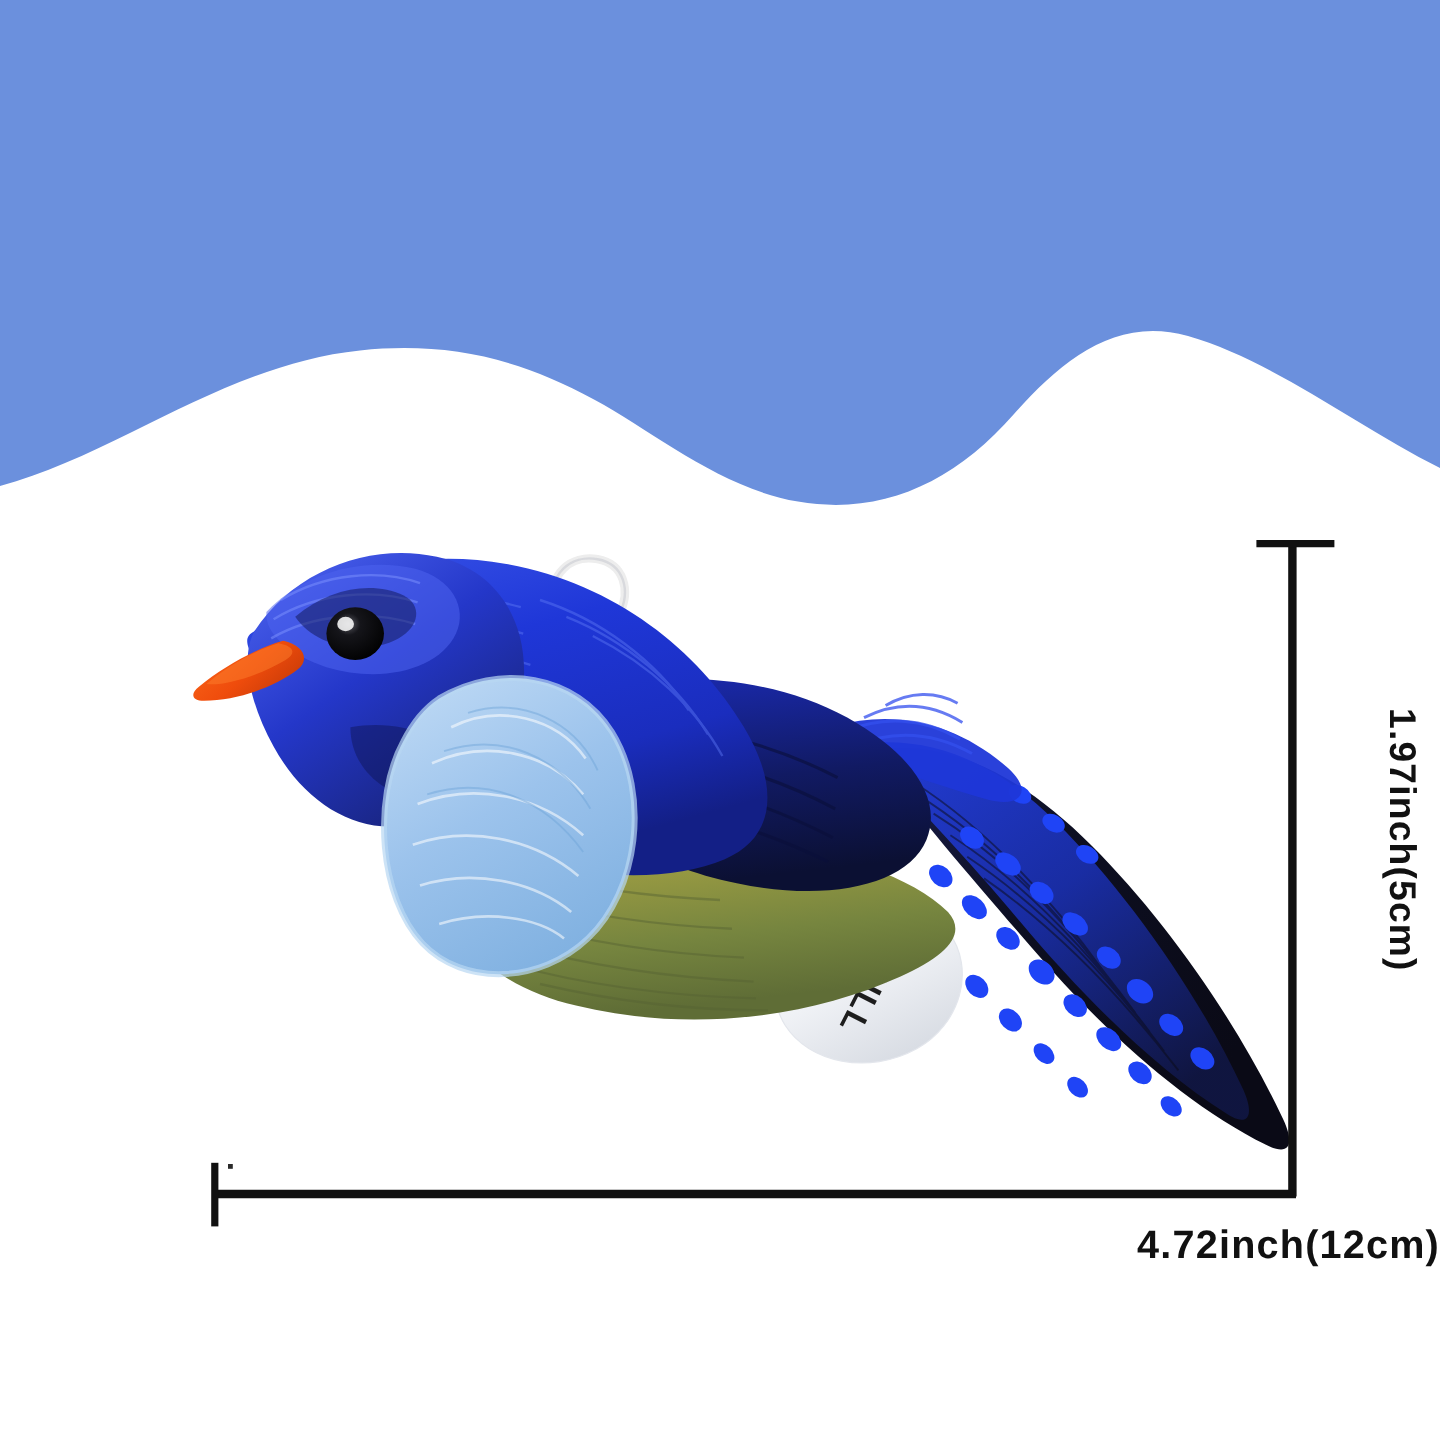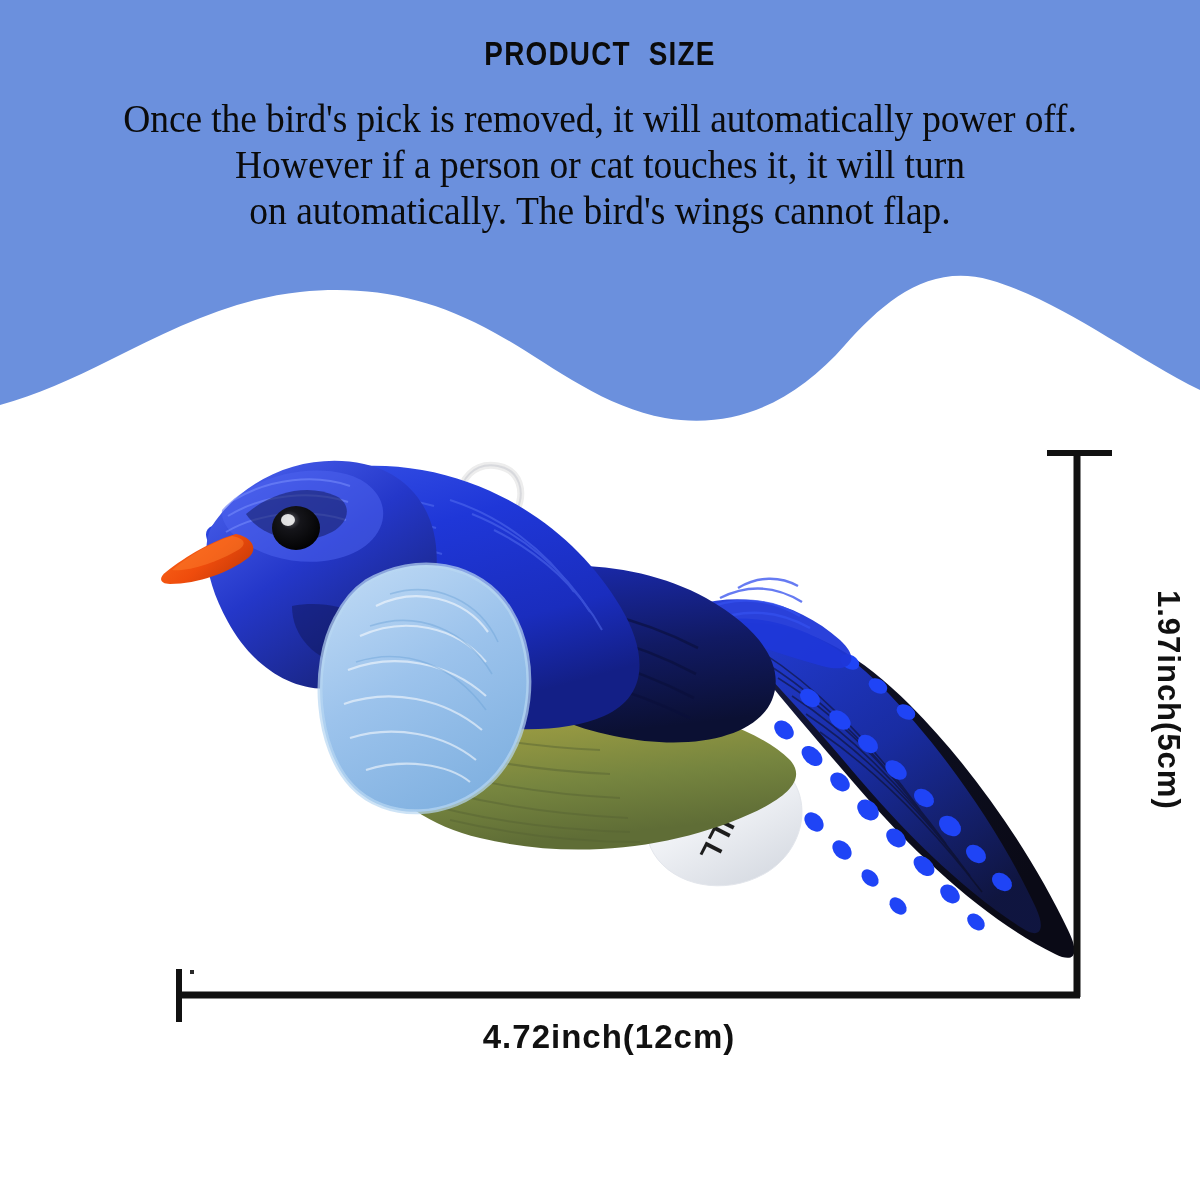--- a/index.html
+++ b/index.html
@@ -97,21 +97,21 @@
     white-space: pre;
     writing-mode: vertical-rl;
     text-orientation: mixed;
     z-index: 6;
   }
   .dim-label-h {
     position: absolute;
     left: 0;
     top: 1018px;
     width: 1200px;
-    text-align: center;
+    text-align: right;
     font-family: "Liberation Sans", sans-serif;
     font-weight: bold;
     font-size: 33px;
     letter-spacing: 1px;
     color: #111111;
     white-space: pre;
     z-index: 6;
   }
   .dim-label-h .inner { display: inline-block; margin-left: 18px; }
   .speck {
@@ -131,28 +131,20 @@
     <svg class="banner-svg" viewBox="0 0 1200 430" preserveAspectRatio="none">
       <path id="banner-fill" d="M0,0 L1200,0 L1200,390
                C1130,355 1060,300 990,280
                C930,263 885,300 845,345
                C795,402 735,430 665,418
                C600,407 545,360 495,333
                C430,297 370,285 300,292
                C232,299 170,330 110,360
                C72,379 36,395 0,405 Z" fill="#6b90dd"></path>
     </svg>
-    <div class="banner-text-layer">
-      <div class="product-title">PRODUCT  SIZE</div>
-      <div class="desc-block">
-        <span class="desc-line l1">Once the bird's pick is removed, it will automatically power off.</span>
-        <span class="desc-line l2">However if a person or cat touches it, it will turn</span>
-        <span class="desc-line l3">on automatically. The bird's wings cannot flap.</span>
-      </div>
-    </div>
   </div>
 
   <div class="photo-area">
     <svg class="bird-svg" viewBox="0 0 960 600">
       <defs>
         <linearGradient id="gBody" x1="0" y1="0" x2="0.45" y2="1">
           <stop offset="0%" stop-color="#3a55e8"></stop>
           <stop offset="38%" stop-color="#1f37d8"></stop>
           <stop offset="75%" stop-color="#1a2dbe"></stop>
           <stop offset="100%" stop-color="#131f86"></stop>

